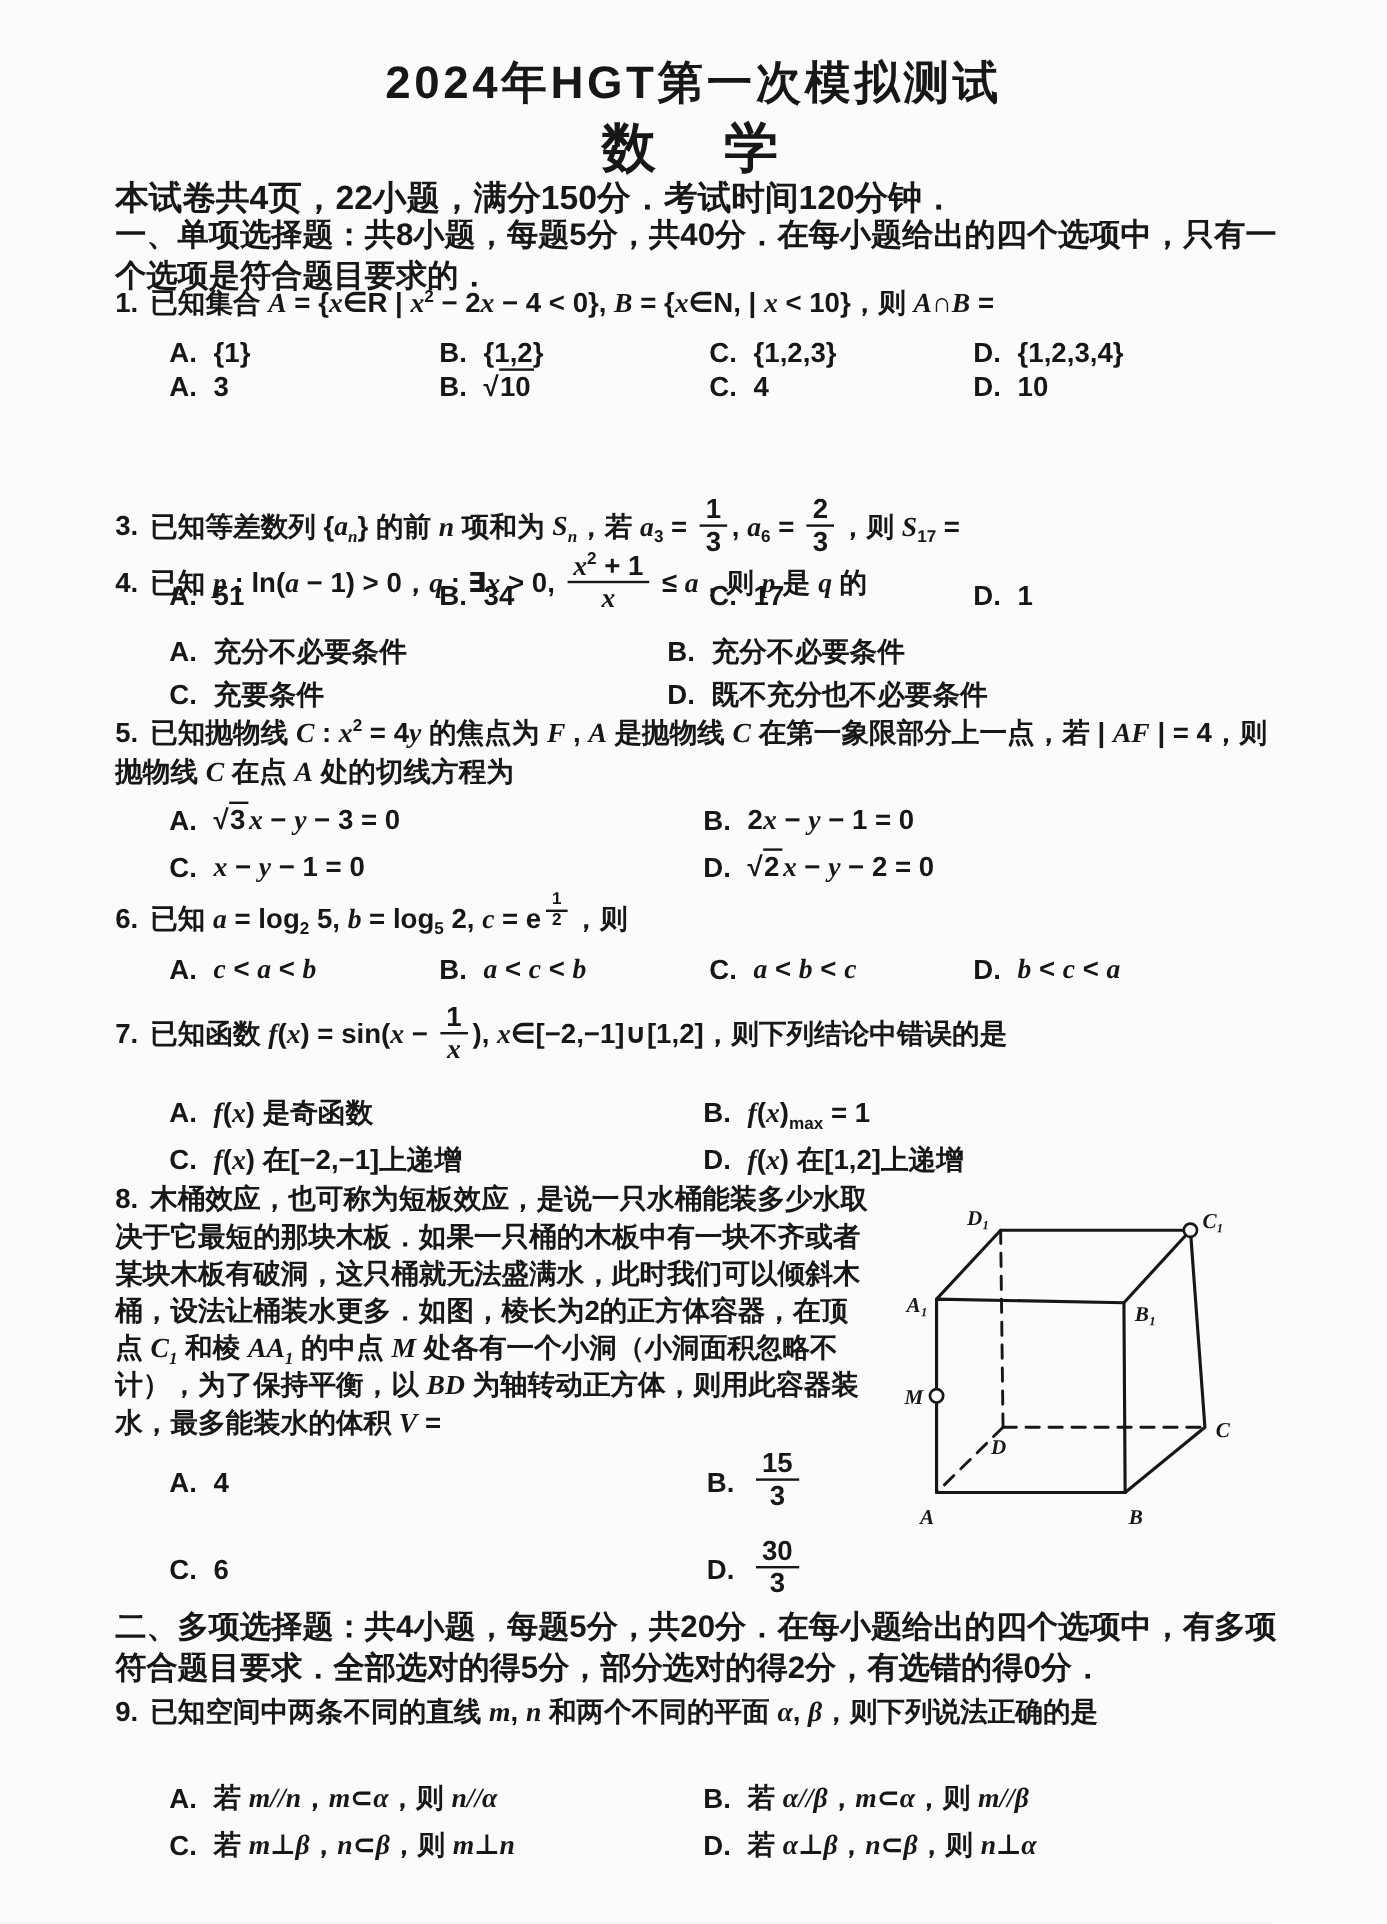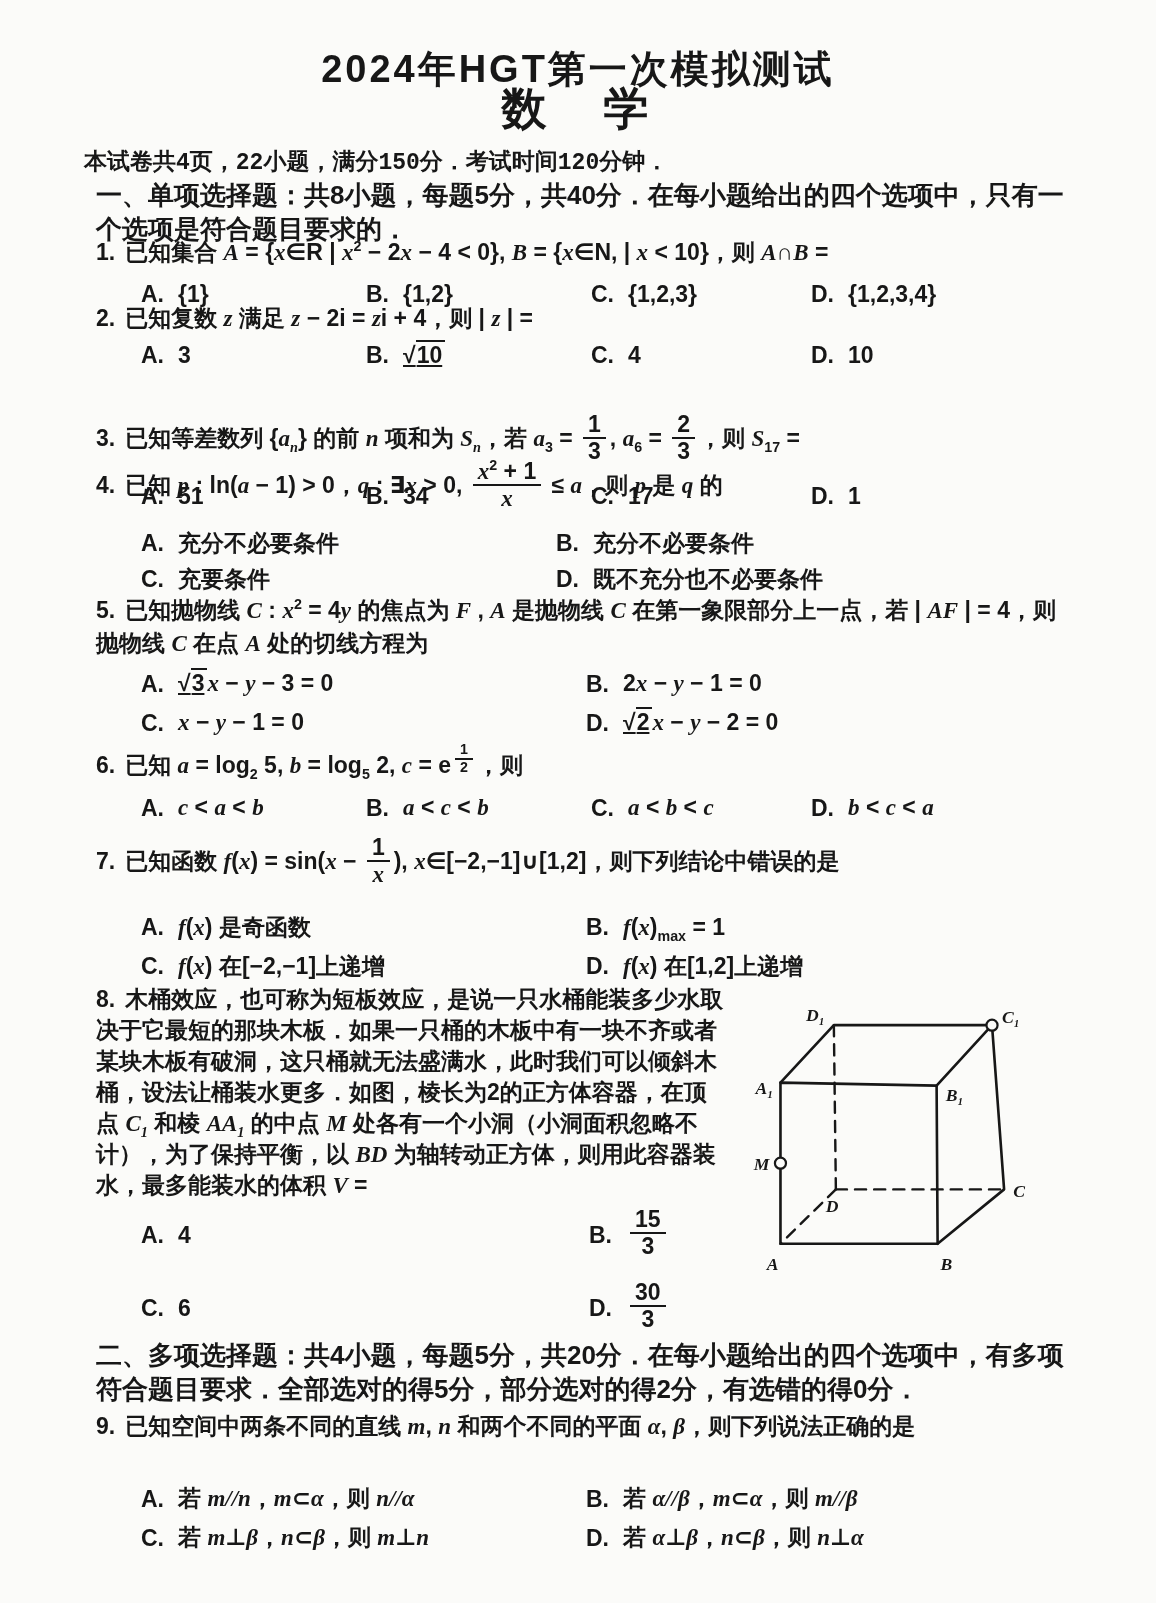--- a/index.html
+++ b/index.html
@@ -3,40 +3,40 @@
 <meta charset="utf-8">
 <style>
   html,body{margin:0;padding:0;background:#e8e8e6;}
   .page{
     position:relative;width:1156px;height:1603px;margin:0 auto;
     background:#fbfbf9;color:#171717;overflow:hidden;
     font-family:"Liberation Sans","DejaVu Sans",sans-serif;font-weight:700;
   }
   .title{position:absolute;top:44px;left:0;width:100%;text-align:center;
     font-size:38px;margin:0;letter-spacing:3px;}
-  .subject{position:absolute;top:79px;left:0;width:100%;text-align:center;
+  .subject{position:absolute;top:93px;left:0;width:100%;text-align:center;
     font-size:45px;margin:0;letter-spacing:6px;}
-  .info{position:absolute;top:146px;left:84px;width:980px;font-size:23px;font-family:Liberation Mono, monospace;}
+  .info{position:absolute;top:146px;left:96px;width:980px;font-size:28px;}
   .sec{position:absolute;left:96px;width:982px;font-size:26px;line-height:34px;}
   .sec1{top:178px;}
   .sec2{top:1338px;}
   .question{position:absolute;left:96px;width:982px;font-size:23px;}
   .stem{line-height:32px;}
   .qnum{margin-right:10px;}
   .opts{display:grid;padding-left:45px;line-height:30px;align-items:center;}
   .opt{display:flex;align-items:center;}
   .olab{margin-right:14px;}
   .v{font-family:"Liberation Serif","DejaVu Serif",serif;font-style:italic;font-weight:600;}
   sup{font-size:62%;line-height:0;}
   sub{font-size:62%;line-height:0;}
   .frac{display:inline-flex;flex-direction:column;text-align:center;
     vertical-align:middle;line-height:1.1;margin:2px 4px;position:relative;top:-2px;}
   .fn{border-bottom:2.2px solid #171717;padding:0 5px;}
   .fd{padding:0 5px;}
-  .sqrt{white-space:nowrap;text-decoration:underline;}
+  .sqrt{white-space:nowrap;}
   .sqin{border-top:2.2px solid #171717;padding:0 3px 0 1px;}
   .q8wrap{display:flex;align-items:flex-start;}
   .q8left{width:632px;flex:none;}
   .cubefig{width:348px;height:274px;flex:none;margin-left:20px;margin-top:16px;}
 </style>
 </head>
 <body>
 
 <div class="page">
   <h1 class="title">2024年HGT第一次模拟测试</h1>
@@ -59,21 +59,20 @@
             <span class="olab">C.</span>
             <span class="otxt">{1,2,3}</span>
           </div>
           <div class="opt">
             <span class="olab">D.</span>
             <span class="otxt">{1,2,3,4}</span>
           </div>
         </div>
       </div>
       <div class="question" style="top: 302px;">
-        <div class="stem"><span class="qnum">2.</span>已知复数 <span class="v">z</span> 满足 <span class="v">z</span> − 2i = <span class="v">z</span>i + 4，则 | <span class="v">z</span> | =</div>
         <div class="opts" style="margin-top: 5px; grid-template-columns: 225px 225px 220px 1fr;">
           <div class="opt">
             <span class="olab">A.</span>
             <span class="otxt">3</span>
           </div>
           <div class="opt">
             <span class="olab">B.</span>
             <span class="otxt"><span class="sqrt">√<span class="sqin">10</span></span></span>
           </div>
           <div class="opt">

